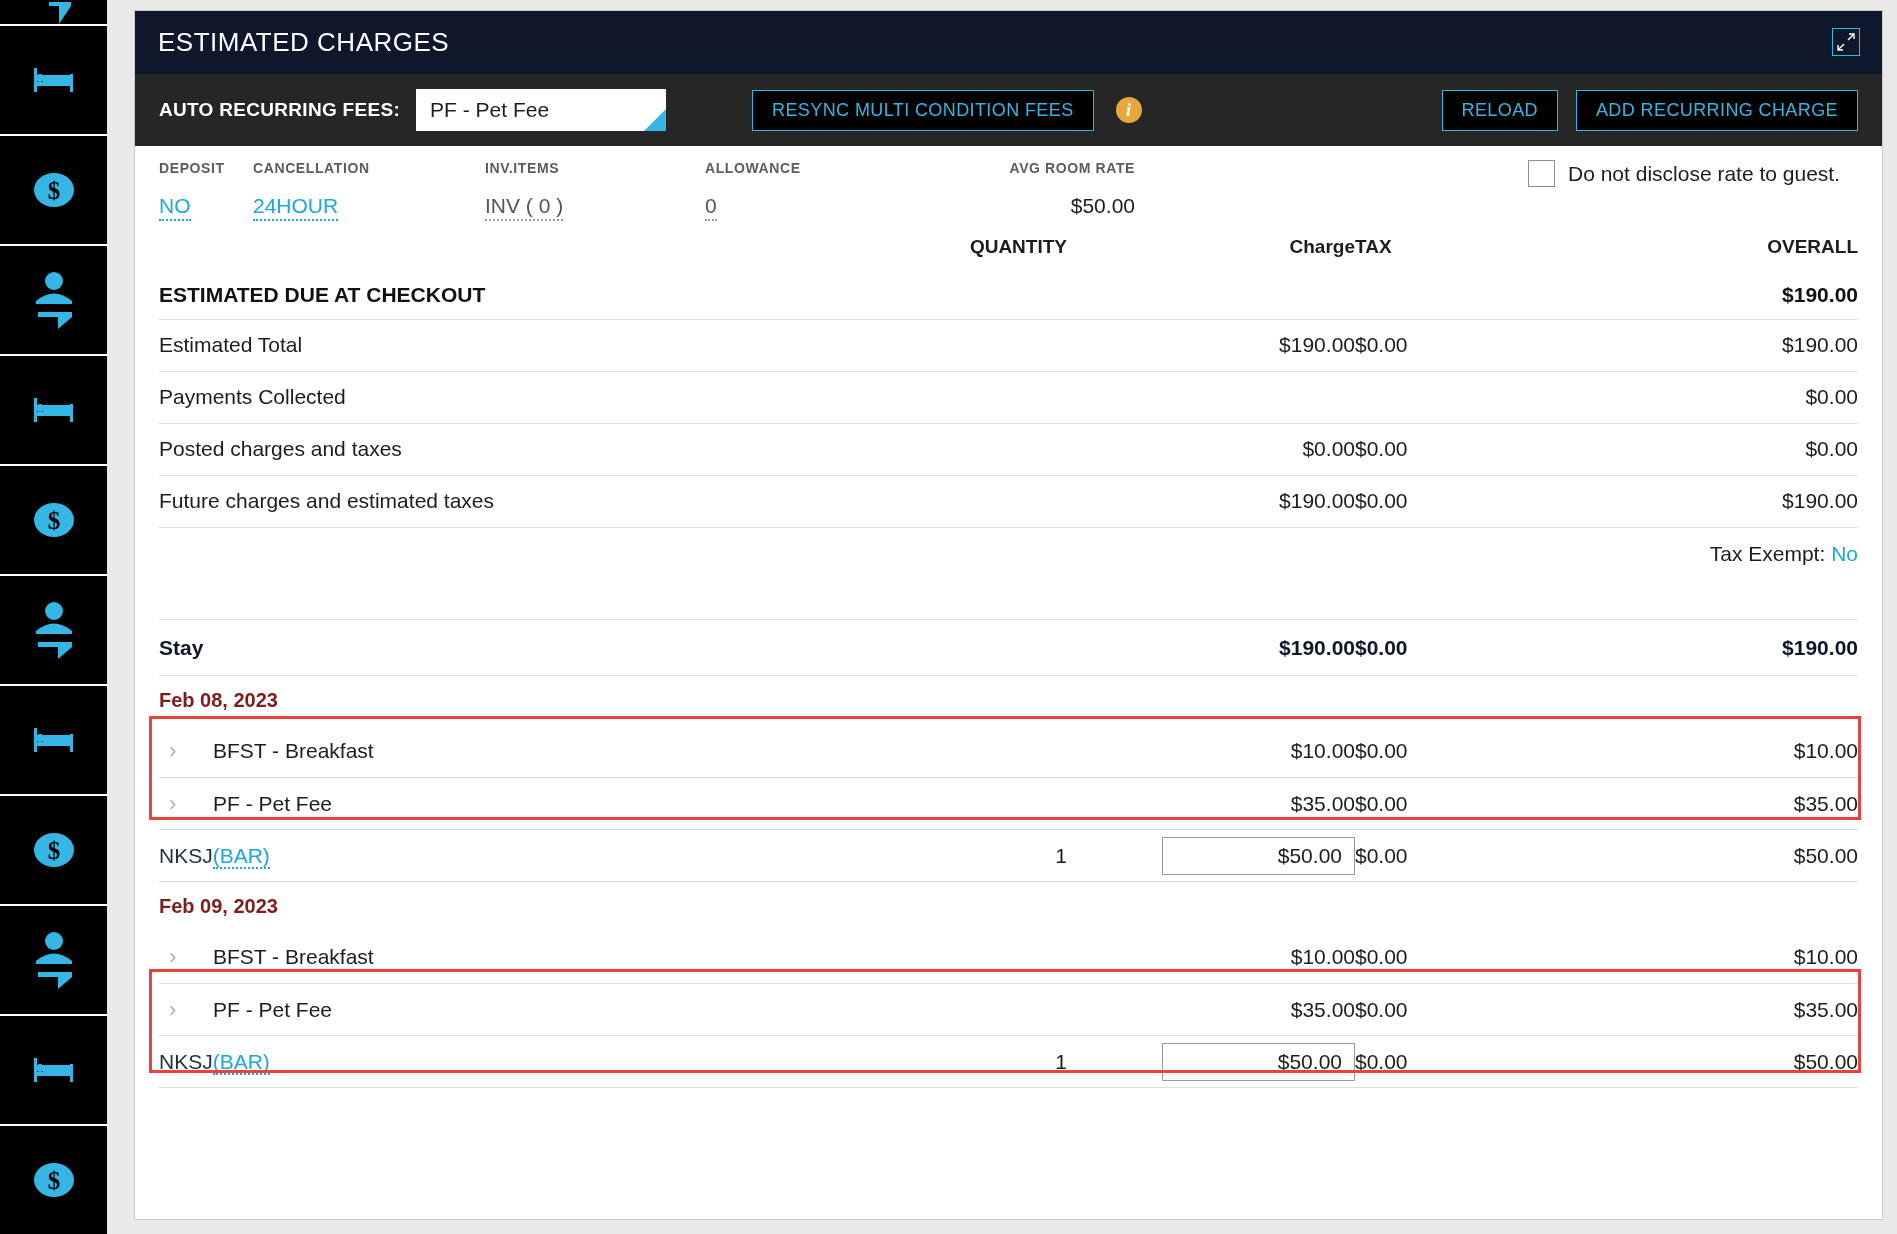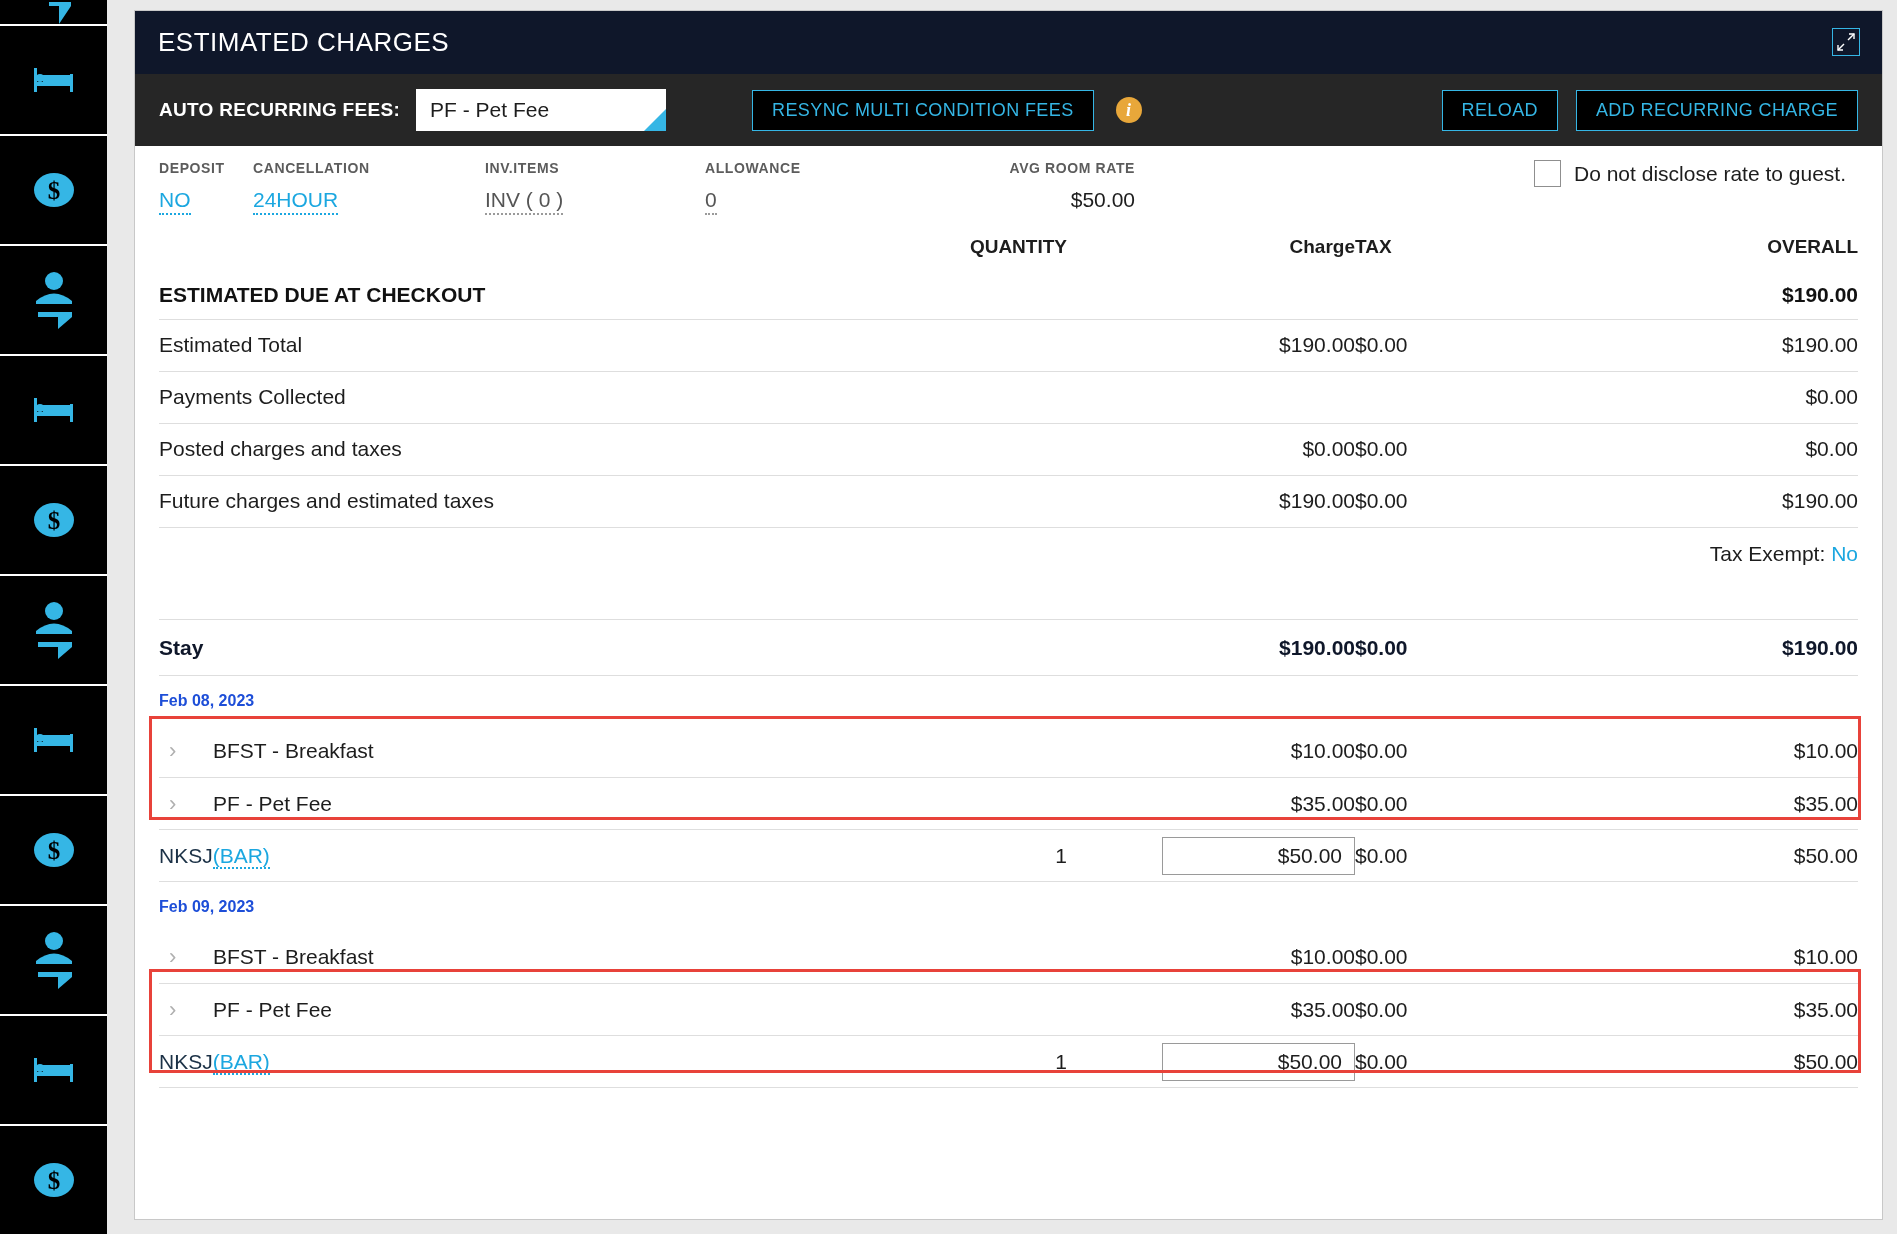--- a/index.html
+++ b/index.html
@@ -103,34 +103,34 @@
 
   
   #meta {
     display:flex; align-items:flex-start;
     padding: 14px 0 0 0; position: relative;
     height: 68px;
   }
   .meta-col { display:flex; flex-direction:column; }
   .meta-head {
     font-size: 14px; font-weight:700; color:#5c5c5c;
-    letter-spacing:.6px; margin-bottom: 12px; white-space:nowrap;
+    letter-spacing:.6px; margin-bottom: 18px; white-space:nowrap;
   }
   .meta-val { font-size: 21px; color:#1d1d1d; white-space:nowrap; }
   .meta-val.link { color:#1ba7e0; }
   .dotted { border-bottom: 2px dotted #1ba7e0; padding-bottom:1px; display:inline-block; }
   .dotted-gray { border-bottom: 2px dotted #9a9a9a; padding-bottom:1px; display:inline-block; color:#555; }
   .meta-c1 { width: 94px; }
   .meta-c2 { width: 232px; }
   .meta-c3 { width: 220px; }
   .meta-c4 { width: 265px; }
   .meta-c5 { width: 165px; align-items: flex-end; }
   .meta-c5 .meta-head { align-self:flex-end; }
   #disclose {
-    position:absolute; right: 12px; top: 14px;
+    position:absolute; right: 18px; top: 14px;
     display:flex; align-items:center; gap: 13px;
   }
   #disclose-box {
     width: 27px; height: 27px; border:1px solid #8f8f8f; background:#fff;
     cursor:pointer;
   }
   #disclose-label { font-size: 21px; color:#1d1d1d; }
 
   
   table.charges { width:100%; border-collapse:collapse; margin-top: 22px; }
@@ -162,21 +162,21 @@
   }
   .taxex-val { color:#1ba7e0; }
   tr.gap-row td { height: 48px; }
 
   tr.stay-row td {
     font-size: 21px; font-weight:700; color:#0f172a;
     height: 56px; vertical-align: middle;
     border-top: 1px solid #dedede;
   }
   tr.date-row td {
-    font-size: 16px; font-weight:700; color:#1d4ed8;
+    font-size: 20px; font-weight:700; color:#7f1d1d;
     height: 50px; vertical-align: middle;
     border-top: 1px solid #dedede;
   }
   tr.item-row td {
     font-size: 21px; color:#1d1d1d;
     height: 52px; vertical-align: middle;
     border-top: 1px solid #dedede;
   }
   tr.item-row.hl-first td { border-top: none; }
   .chev {

